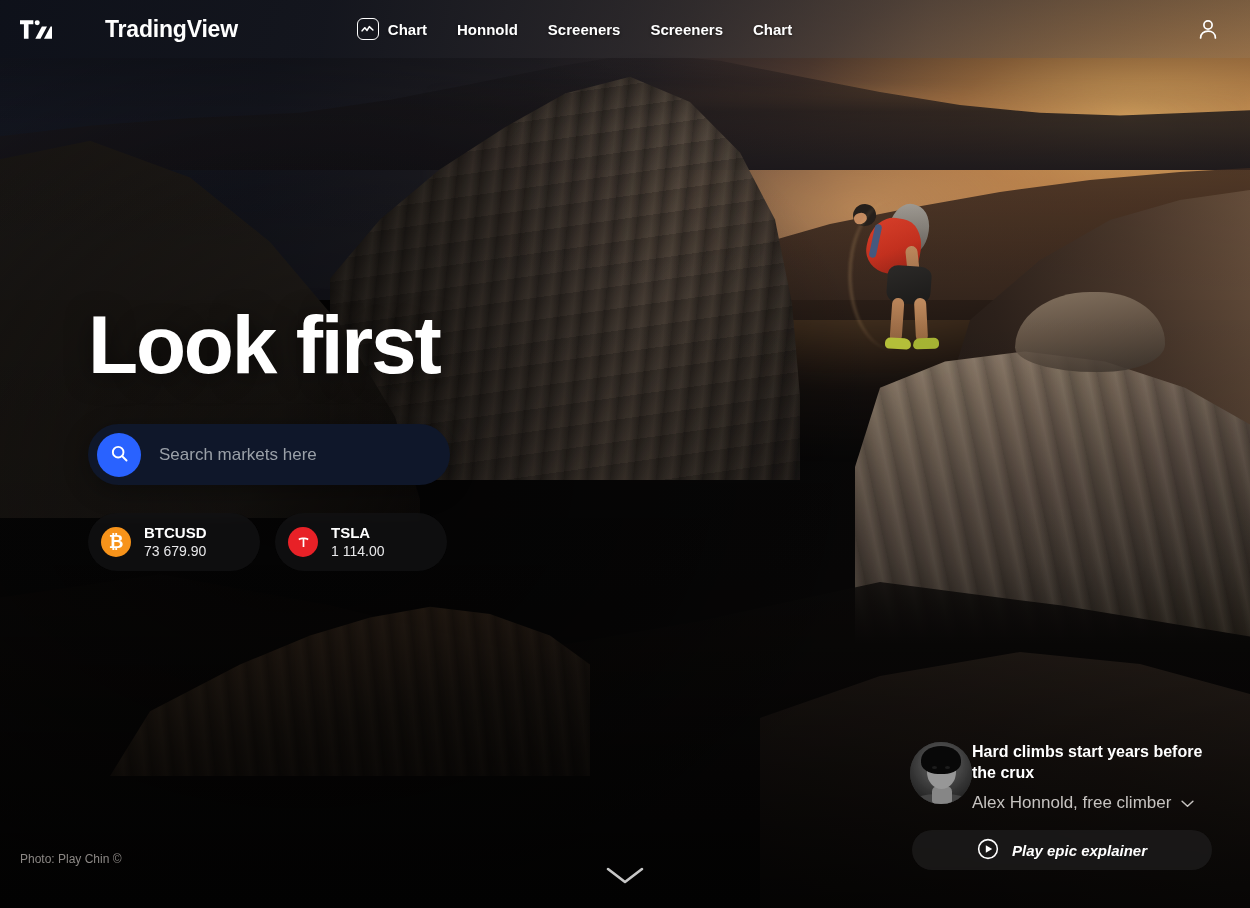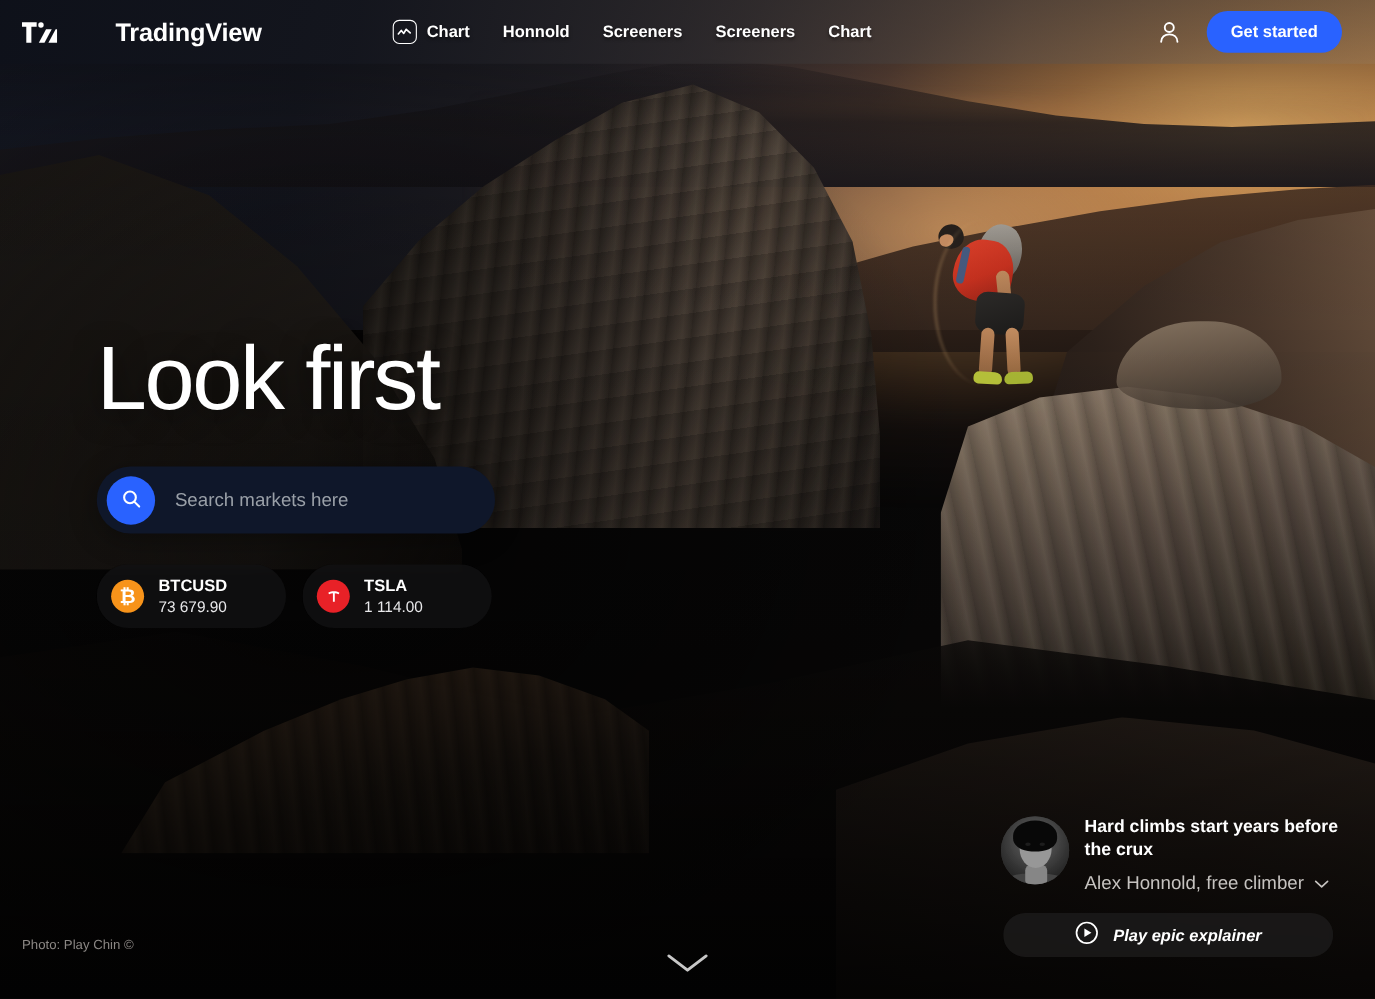--- a/index.html
+++ b/index.html
@@ -196,21 +196,21 @@
   .user-ic { width:24px; height:24px; cursor:pointer; }
   .cta {
     background:#2962ff; color:#fff; border:none; cursor:pointer;
     font-family:inherit; font-size:15px; font-weight:600;
     padding:0 22px; height:38px; border-radius:19px;
   }
 
   
   .headline {
     position:absolute; left:88px; top:306px;
-    color:#fff; font-size:82px; font-weight:400; line-height:0.96;
+    color:#fff; font-size:82px; font-weight:700; line-height:0.96;
     letter-spacing:-2.2px; z-index:20;
     text-shadow:0 3px 26px rgba(0,0,0,0.55);
   }
   .search {
     position:absolute; left:88px; top:424px; width:362px; height:61px;
     background:#0f172a; border-radius:31px; display:flex; align-items:center;
     padding:0 9px; z-index:20; box-shadow:0 6px 26px rgba(0,0,0,0.32);
     cursor:text;
   }
   .search-btn {
@@ -234,21 +234,21 @@
   .chip-px { color:#e8e8ea; font-size:14px; line-height:1.25; }
 
   .credit {
     position:absolute; left:20px; top:852px; z-index:20;
     color:#8b8784; font-size:12px;
   }
   .scroll-cue { position:absolute; left:602px; top:862px; z-index:20; cursor:pointer; }
 
   
   .quote { position:absolute; left:910px; top:742px; width:318px; z-index:20; }
-  .quote-row { display:flex; gap:14px; align-items:flex-start; }
+  .quote-row { display:flex; gap:0; align-items:flex-start; }
   .avatar {
     width:62px; height:62px; border-radius:50%; flex:none; overflow:hidden;
     position:relative; background:#3a3a3a; filter:grayscale(1) contrast(1.12);
   }
   .av-bg { position:absolute; inset:0; background:radial-gradient(circle at 50% 35%, #6e6c6a 0%, #3c3a39 60%, #1f1e1e 100%); }
   .av-hair { position:absolute; left:11px; top:4px; width:40px; height:28px; background:#16150f; border-radius:50% 50% 42% 42%; }
   .av-face { position:absolute; left:17px; top:13px; width:29px; height:34px; background:#9c938a; border-radius:44% 46% 50% 50%; }
   .av-eye1 { position:absolute; left:22px; top:24px; width:5px; height:3px; background:#2b2724; border-radius:50%; }
   .av-eye2 { position:absolute; left:35px; top:24px; width:5px; height:3px; background:#2b2724; border-radius:50%; }
   .av-neck { position:absolute; left:22px; top:44px; width:20px; height:18px; background:#8d847b; border-radius:30% 30% 20% 20%; }
@@ -337,21 +337,20 @@
     </div>
   </div>
 
   <div class="hdr-right">
     <span class="user-ic">
       <svg viewBox="0 0 24 24" width="24" height="24">
         <circle cx="12" cy="8" r="4.1" fill="none" stroke="#fff" stroke-width="1.7"></circle>
         <path d="M4.6 21 C4.6 16.6 8 14.2 12 14.2 C16 14.2 19.4 16.6 19.4 21" fill="none" stroke="#fff" stroke-width="1.7" stroke-linecap="round"></path>
       </svg>
     </span>
-    <button class="cta">Get started</button>
   </div>
 </div>
 
 <h1 class="headline">Look first</h1>
 
 <div class="search">
   <button class="search-btn">
     <span>
       <svg viewBox="0 0 20 20" width="19" height="19">
         <circle cx="8.6" cy="8.6" r="5.6" fill="none" stroke="#fff" stroke-width="2"></circle>

